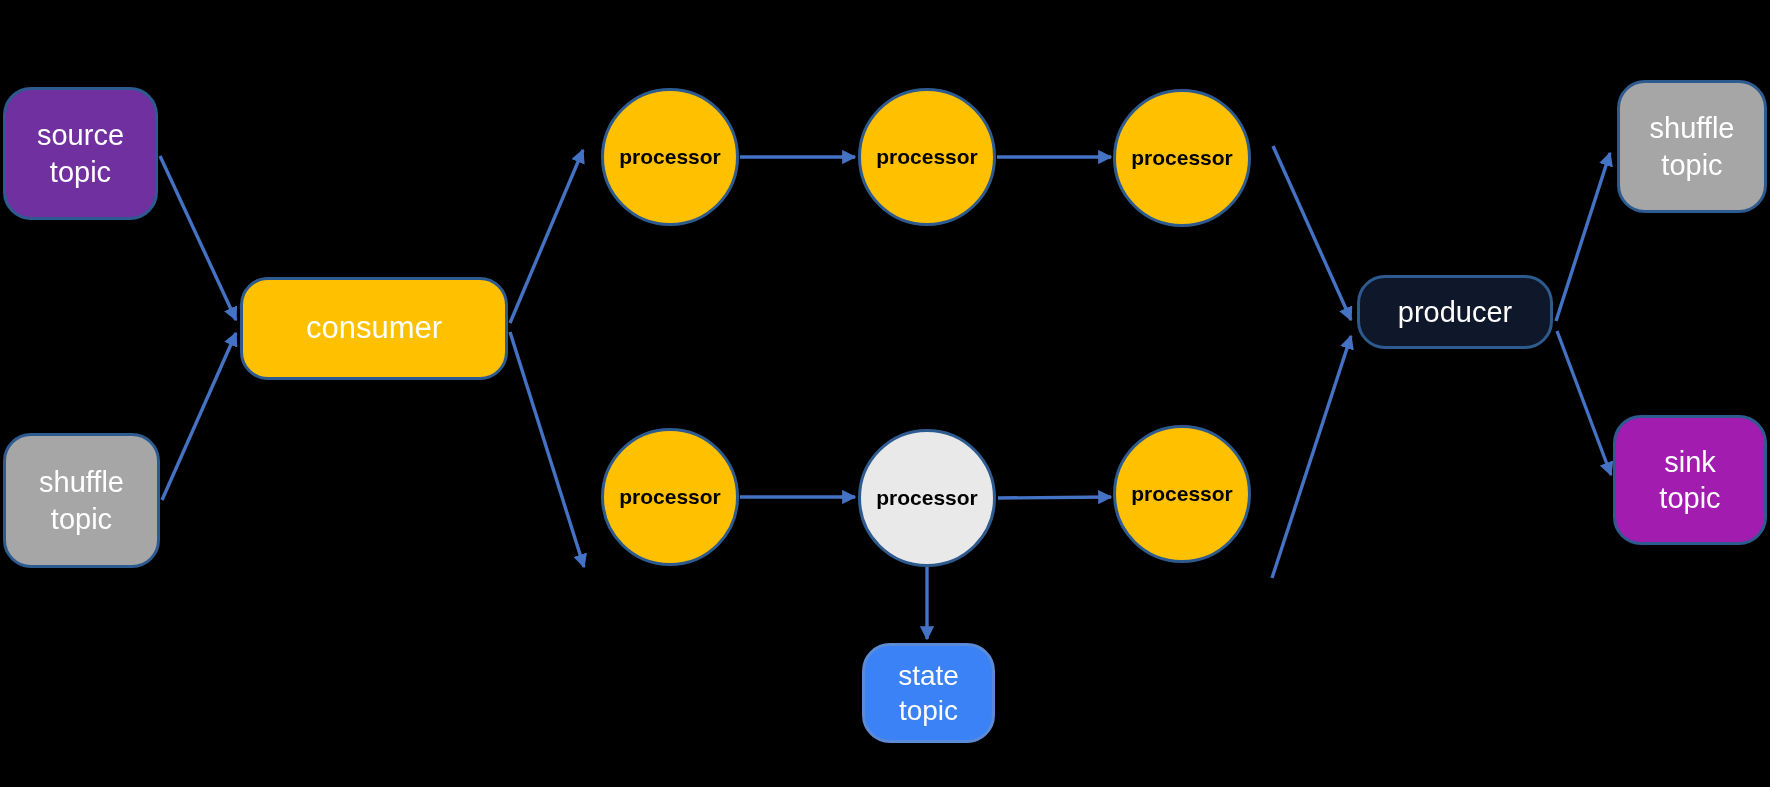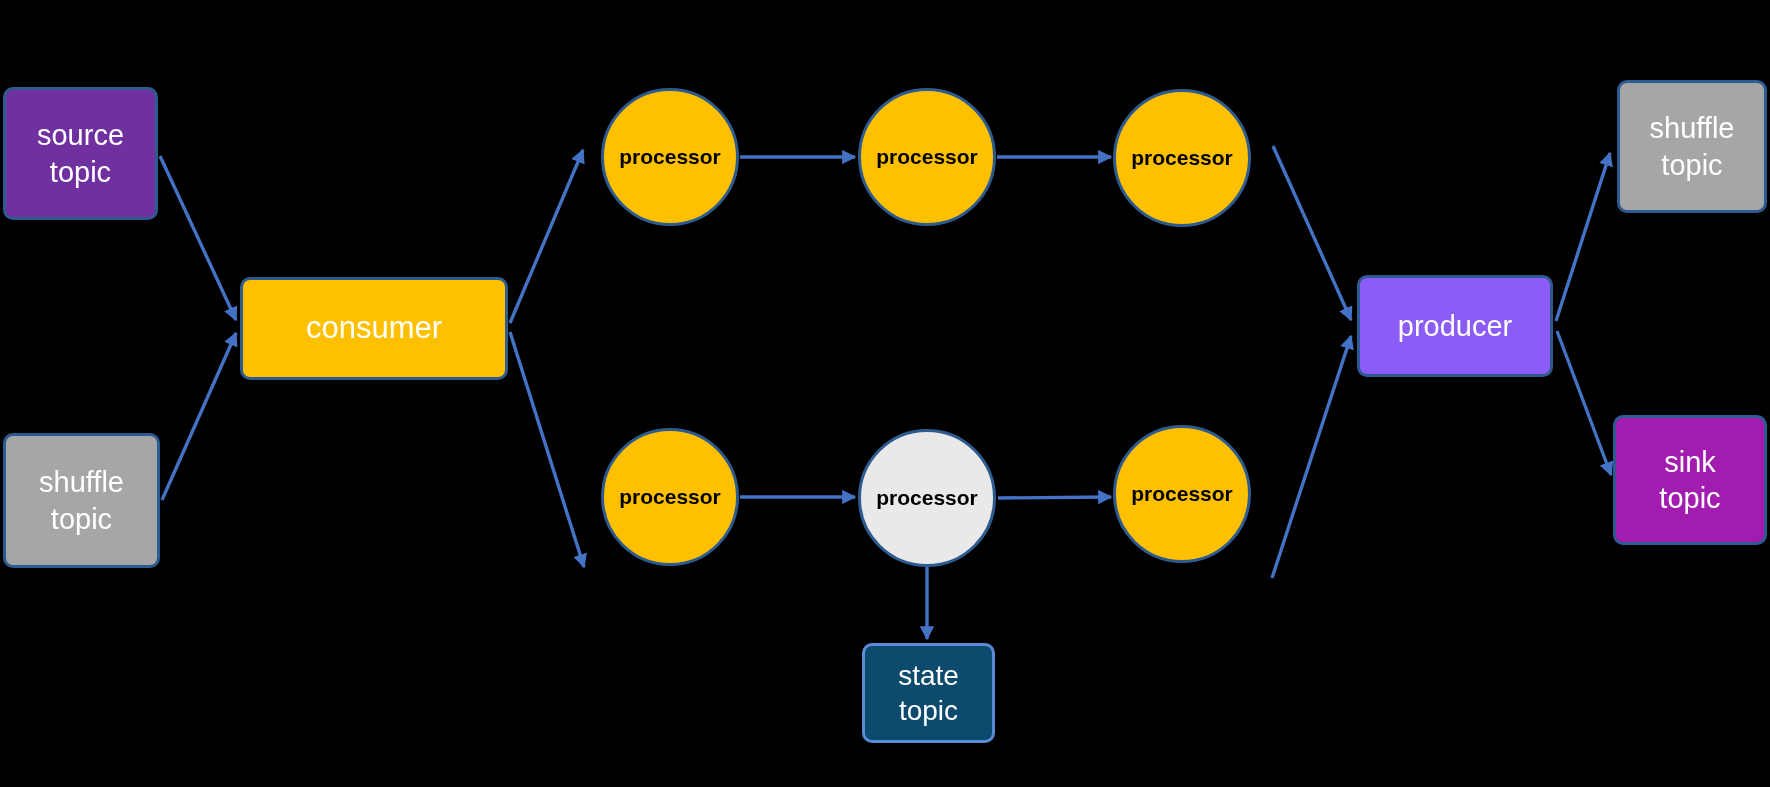--- a/index.html
+++ b/index.html
@@ -26,21 +26,21 @@
     position: absolute;
     display: flex;
     align-items: center;
     justify-content: center;
     text-align: center;
     box-sizing: border-box;
     line-height: 1.25;
     white-space: pre-line;
   }
   .node.rect {
-    border-radius: 10px;
+    border-radius: 28px;
   }
   .node.circle {
     border-radius: 50%;
     font-weight: bold;
   }
 </style>
 </head>
 <body>
 
 <div class="stage">
@@ -69,21 +69,21 @@
 topic</span></div>
       <div class="node rect" style="left: 3px; top: 433px; width: 157px; height: 135px; background: rgb(166, 166, 166); border: 3px solid rgb(46, 91, 143); color: rgb(255, 255, 255); font-size: 29px;"><span>shuffle
 topic</span></div>
       <div class="node rect" style="left: 240px; top: 277px; width: 268px; height: 103px; background: rgb(255, 192, 0); border: 3px solid rgb(46, 91, 143); color: rgb(255, 255, 255); font-size: 31px;"><span>consumer</span></div>
       <div class="node circle" style="left: 601px; top: 88px; width: 138px; height: 138px; background: rgb(255, 192, 0); border: 3px solid rgb(46, 91, 143); color: rgb(0, 0, 0); font-size: 21px;"><span>processor</span></div>
       <div class="node circle" style="left: 858px; top: 88px; width: 138px; height: 138px; background: rgb(255, 192, 0); border: 3px solid rgb(46, 91, 143); color: rgb(0, 0, 0); font-size: 21px;"><span>processor</span></div>
       <div class="node circle" style="left: 1113px; top: 89px; width: 138px; height: 138px; background: rgb(255, 192, 0); border: 3px solid rgb(46, 91, 143); color: rgb(0, 0, 0); font-size: 21px;"><span>processor</span></div>
       <div class="node circle" style="left: 601px; top: 428px; width: 138px; height: 138px; background: rgb(255, 192, 0); border: 3px solid rgb(46, 91, 143); color: rgb(0, 0, 0); font-size: 21px;"><span>processor</span></div>
       <div class="node circle" style="left: 858px; top: 429px; width: 138px; height: 138px; background: rgb(233, 233, 233); border: 3px solid rgb(46, 91, 143); color: rgb(0, 0, 0); font-size: 21px;"><span>processor</span></div>
       <div class="node circle" style="left: 1113px; top: 425px; width: 138px; height: 138px; background: rgb(255, 192, 0); border: 3px solid rgb(46, 91, 143); color: rgb(0, 0, 0); font-size: 21px;"><span>processor</span></div>
-      <div class="node rect" style="left: 1357px; top: 275px; width: 196px; height: 102px; background: #8b5cf6; border: 3px solid rgb(46, 91, 143); color: rgb(255, 255, 255); font-size: 29px;"><span>producer</span></div>
+      <div class="node rect" style="left: 1357px; top: 275px; width: 196px; height: 74px; background: #0f172a; border: 3px solid rgb(46, 91, 143); color: rgb(255, 255, 255); font-size: 29px;"><span>producer</span></div>
       <div class="node rect" style="left: 1617px; top: 80px; width: 150px; height: 133px; background: rgb(166, 166, 166); border: 3px solid rgb(46, 91, 143); color: rgb(255, 255, 255); font-size: 29px;"><span>shuffle
 topic</span></div>
       <div class="node rect" style="left: 1613px; top: 415px; width: 154px; height: 130px; background: #a21caf; border: 3px solid rgb(46, 91, 143); color: rgb(255, 255, 255); font-size: 29px;"><span>sink
 topic</span></div>
-      <div class="node rect" style="left: 862px; top: 643px; width: 133px; height: 100px; background: #0c4a6e; border: 3px solid rgb(91, 139, 214); color: rgb(255, 255, 255); font-size: 28px;"><span>state
+      <div class="node rect" style="left: 862px; top: 643px; width: 133px; height: 100px; background: #3b82f6; border: 3px solid rgb(91, 139, 214); color: rgb(255, 255, 255); font-size: 28px;"><span>state
 topic</span></div>
     </div>
 </div>
 
 </body></html>

